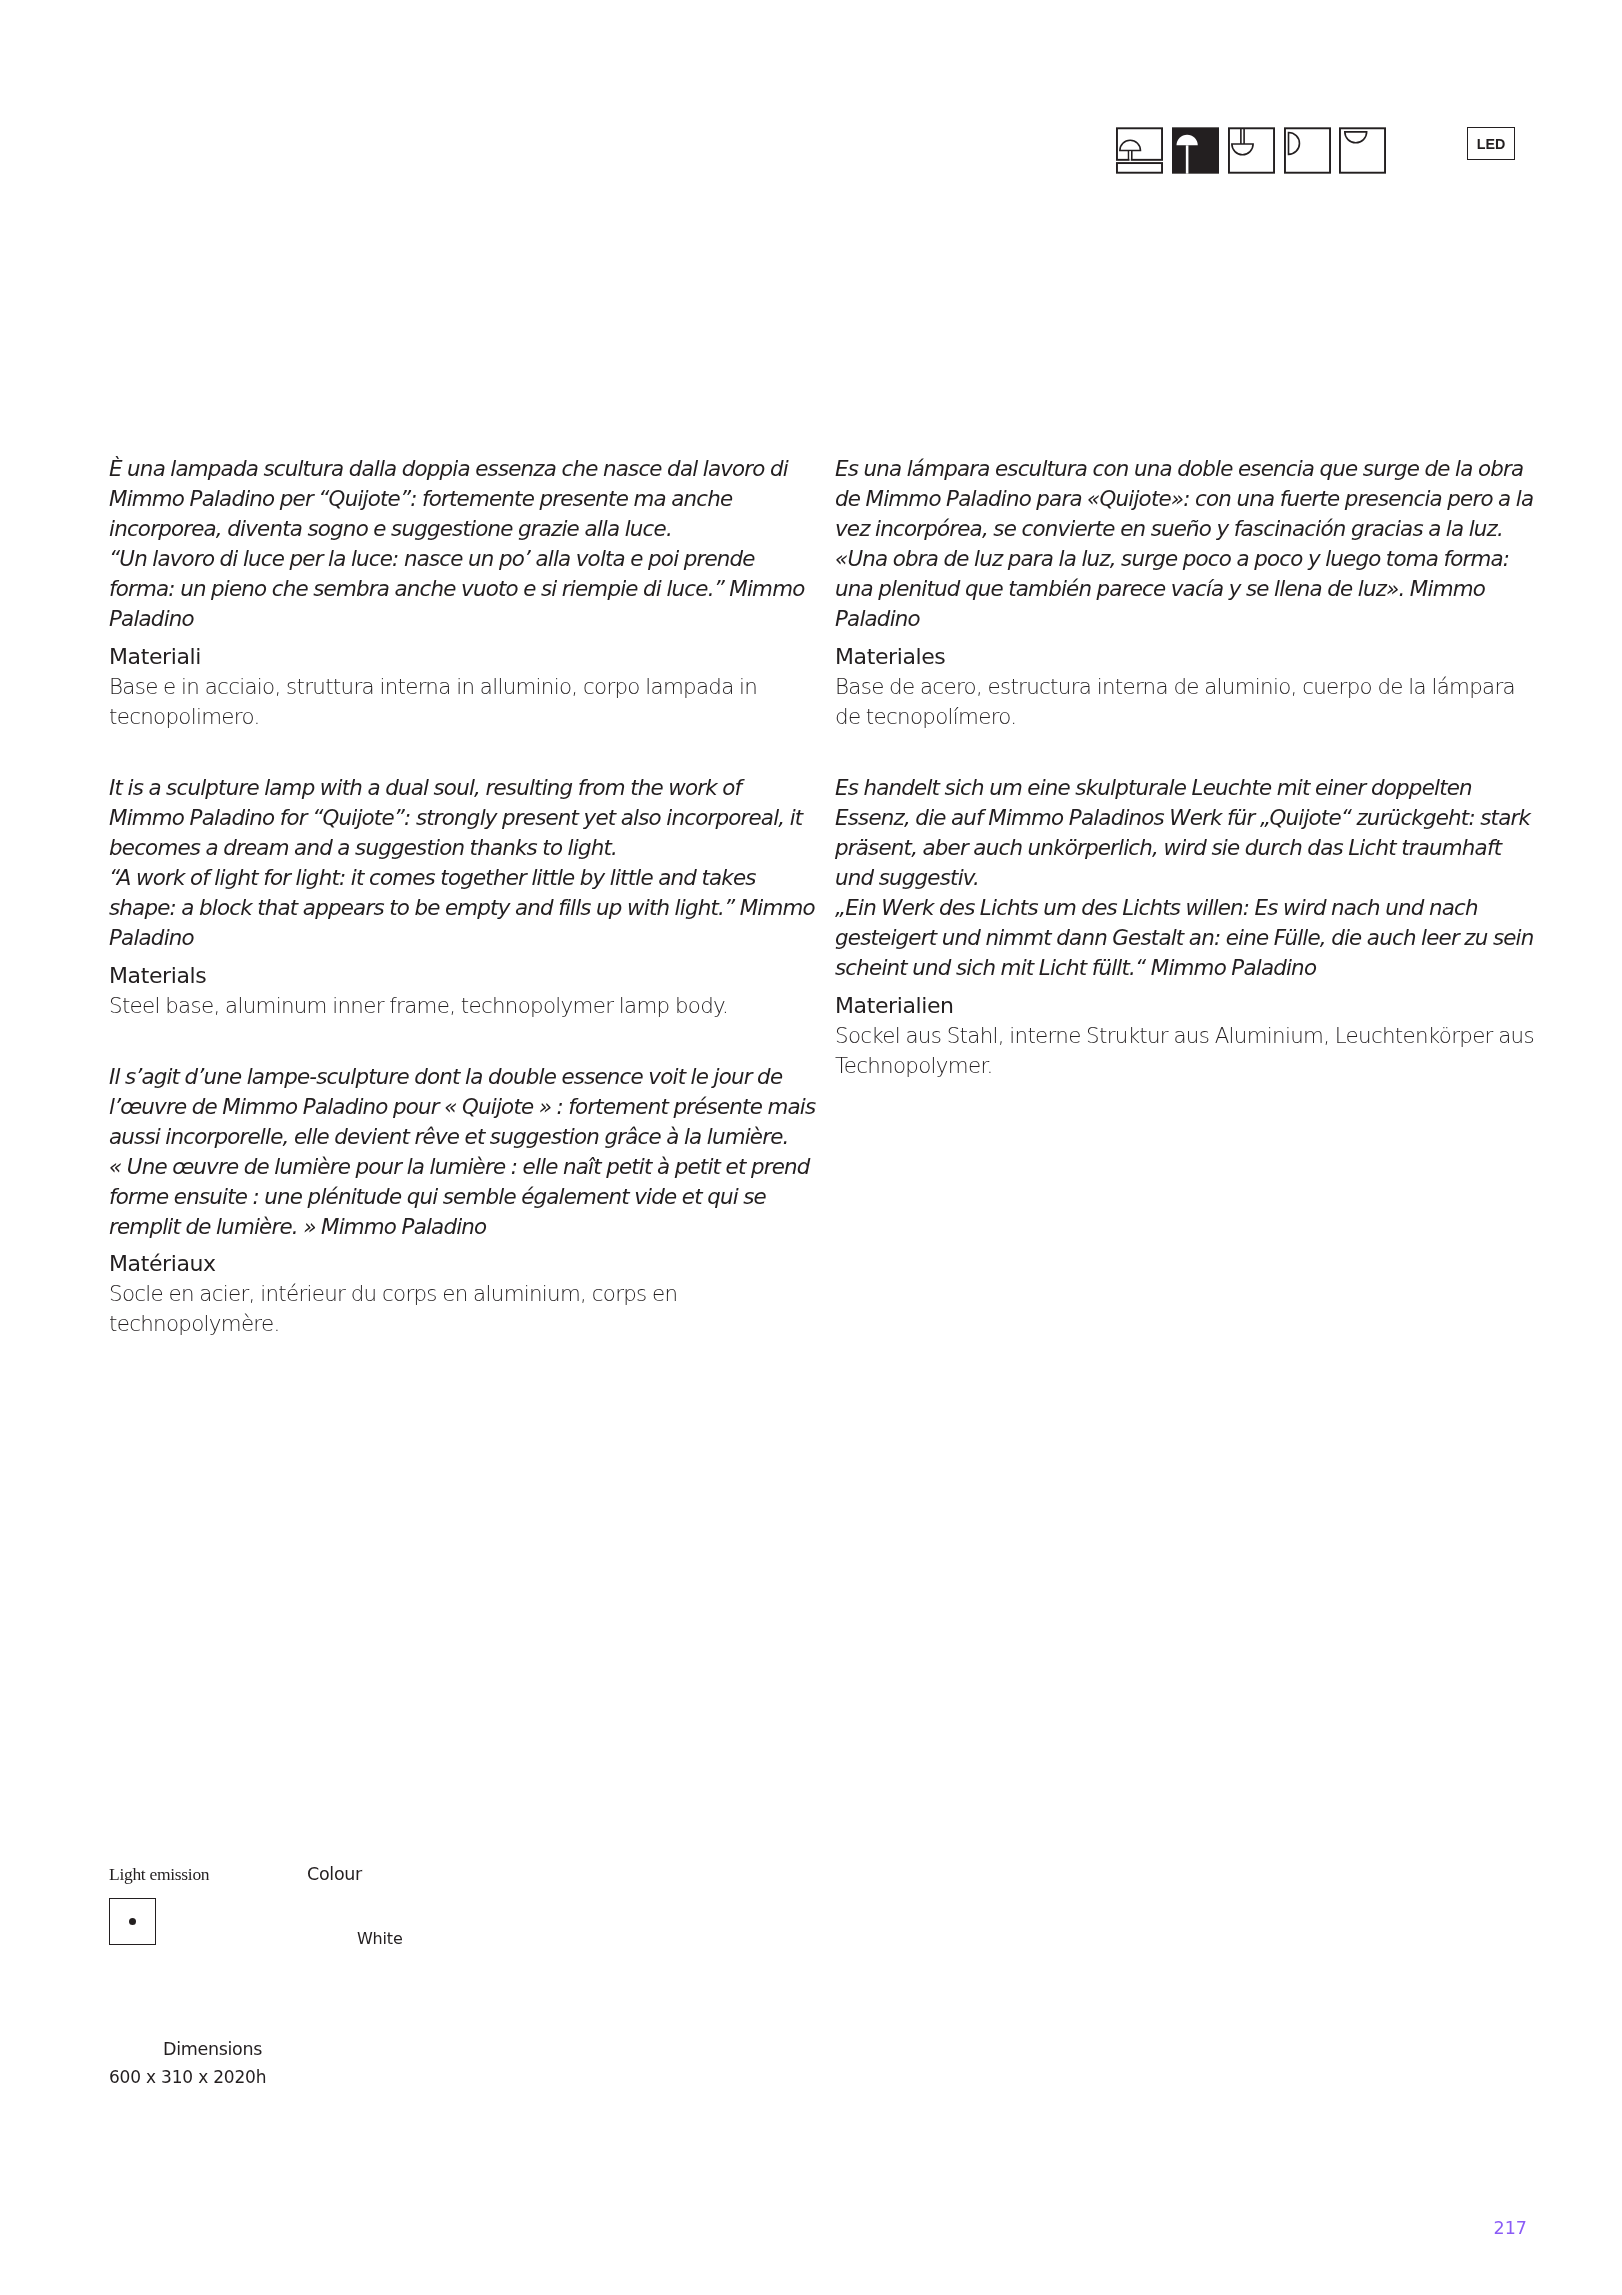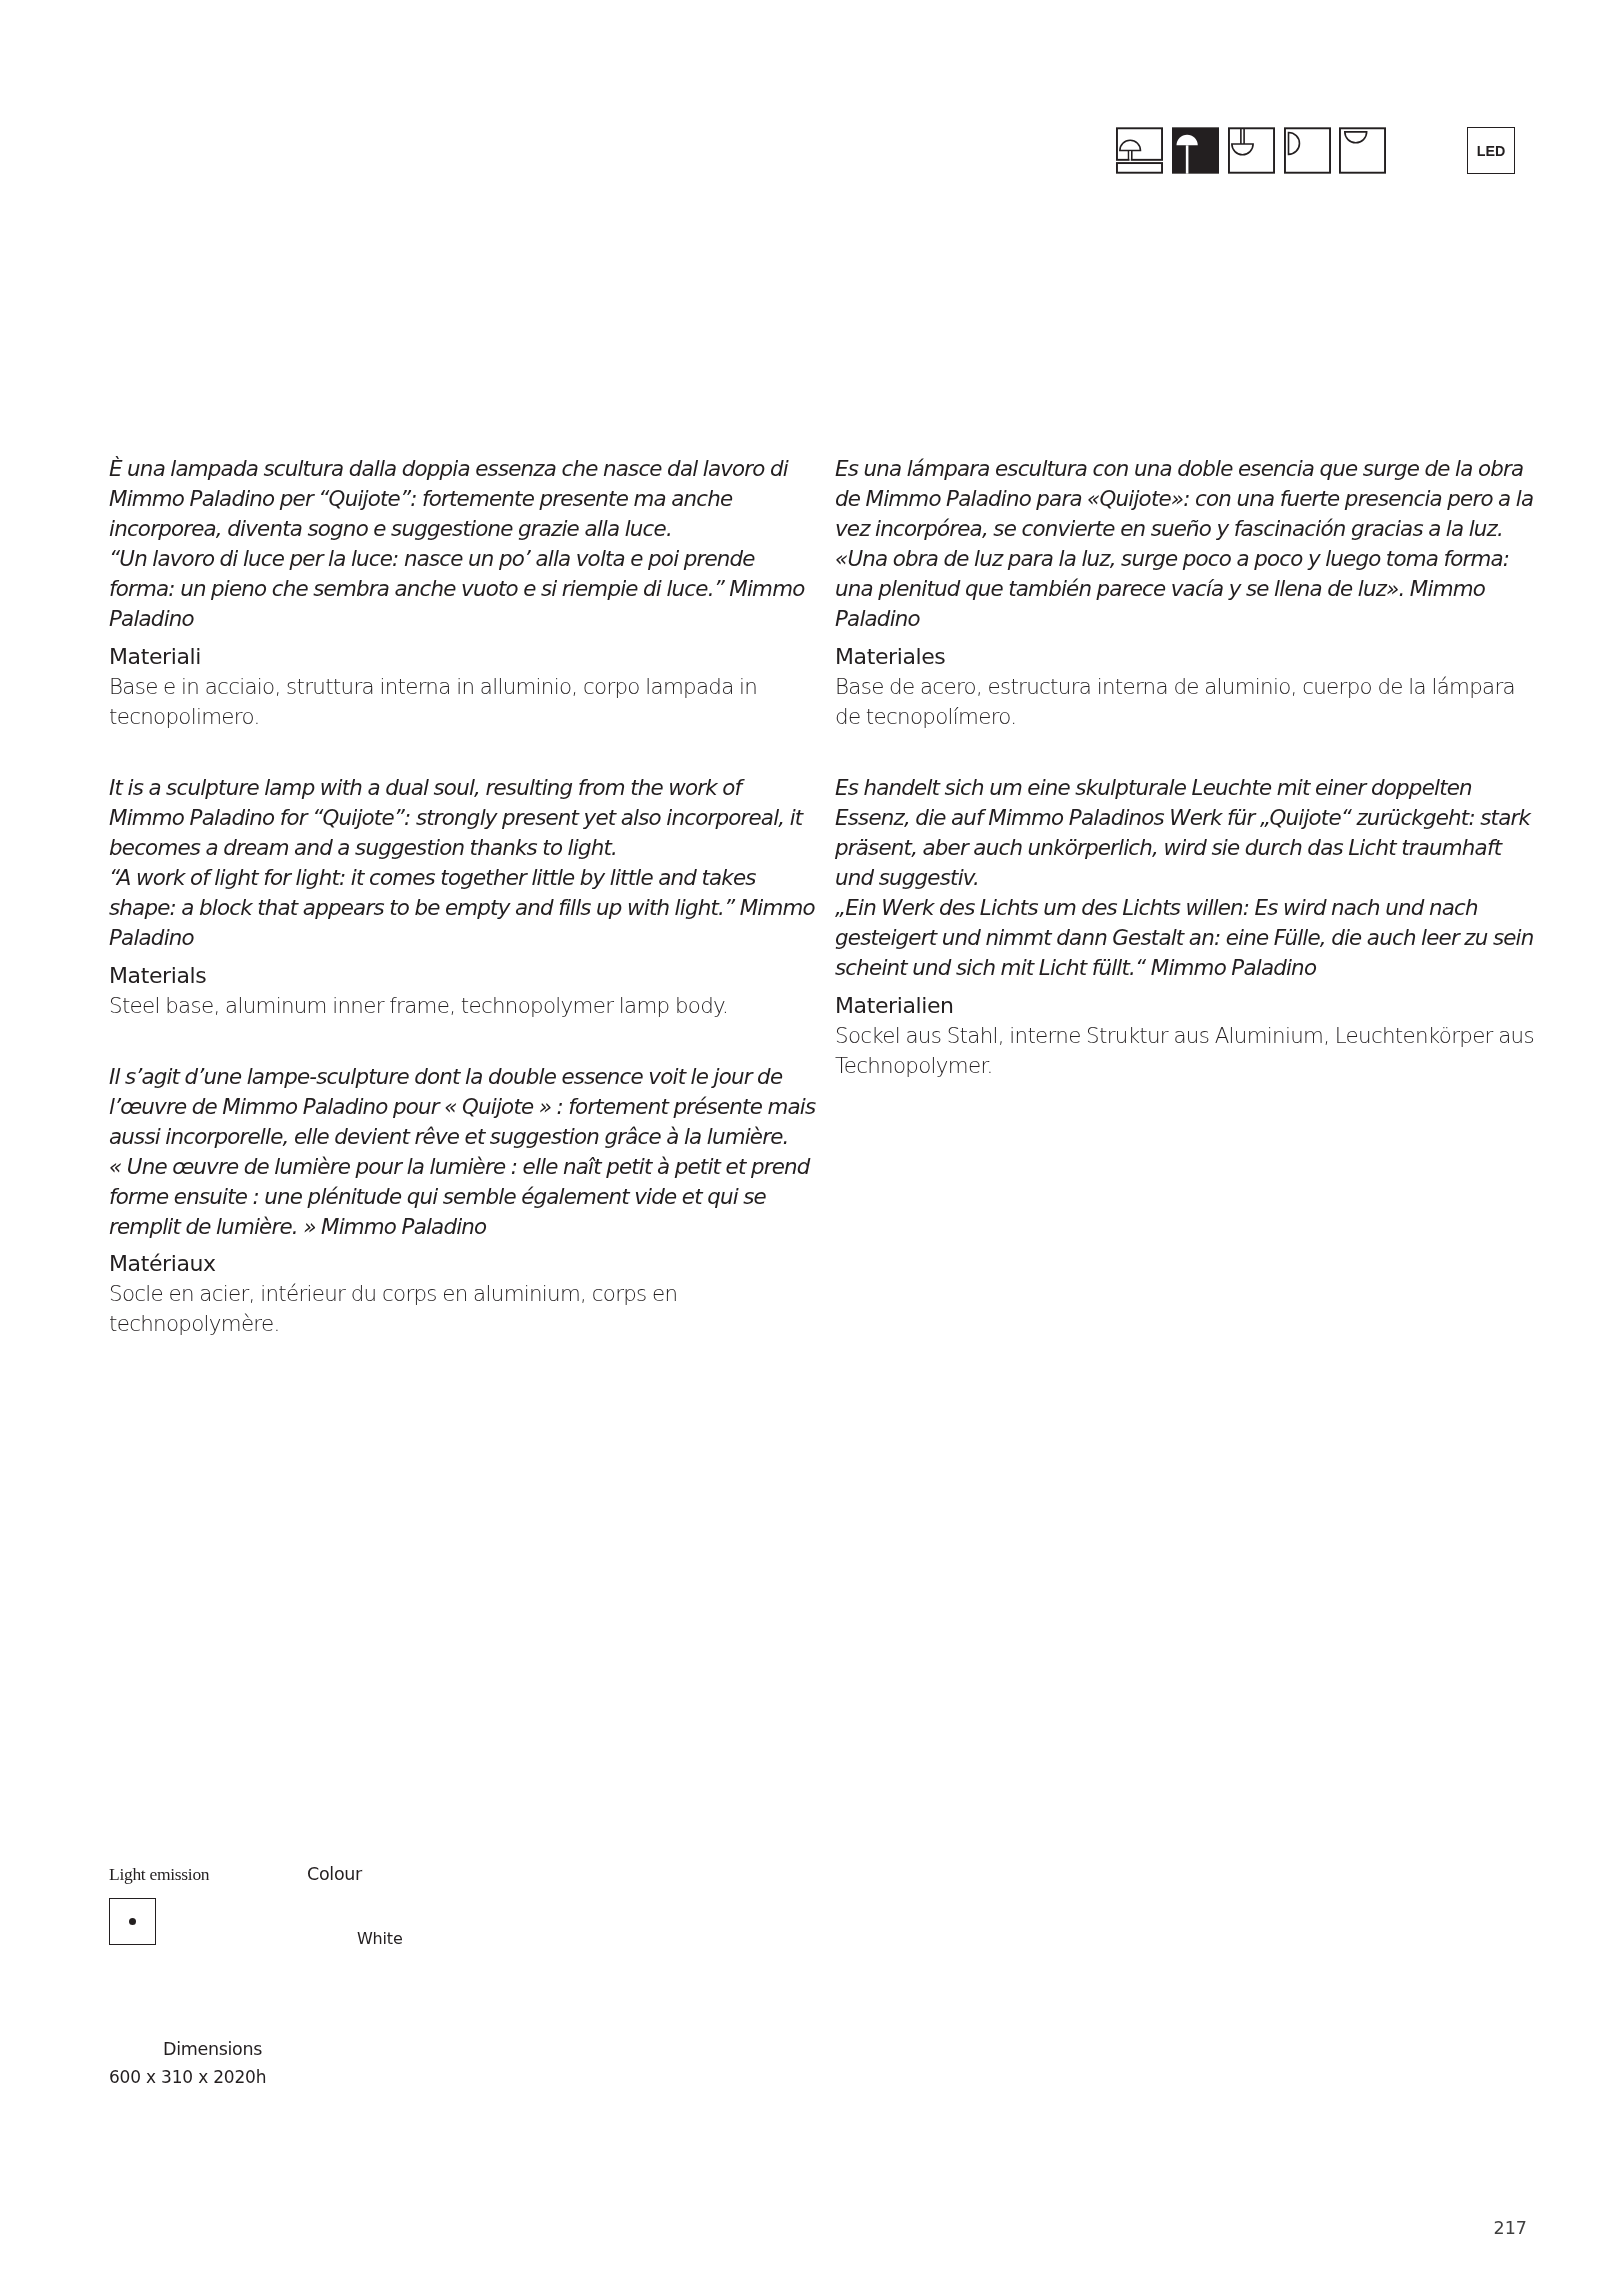--- a/index.html
+++ b/index.html
@@ -24,21 +24,21 @@
       height: 47px;
       box-sizing: border-box;
     }
     .icon-box svg { display: block; width: 100%; height: 100%; }
 
     .led-box {
       position: absolute;
       left: 1467px;
       top: 127px;
       width: 48px;
-      height: 47px;
+      height: 33px;
       box-sizing: border-box;
       border: 1.9px solid #231f20;
       display: flex;
       align-items: center;
       justify-content: center;
       font-family: "Liberation Sans", sans-serif;
       font-weight: bold;
       font-size: 14.3px;
       letter-spacing: 0px;
       color: #231f20;
@@ -130,21 +130,21 @@
       height: 47px;
       background: #ffffff;
     }
     .page-number {
       position: absolute;
       right: 96px;
       top: 2218px;
       font-size: 17.5px;
       line-height: 21px;
       font-family: "DejaVu Sans", sans-serif;
-      color: #404040;
+      color: #8b5cf6;
     }
   </style>
 </head>
 <body>
 
 <div>
 
   <div class="icon-box" style="left:1116px;">
     <svg viewBox="0 0 73 72" xmlns="http://www.w3.org/2000/svg">
       <rect x="1.5" y="1.5" width="70" height="49" fill="none" stroke="#231f20" stroke-width="3"></rect>

